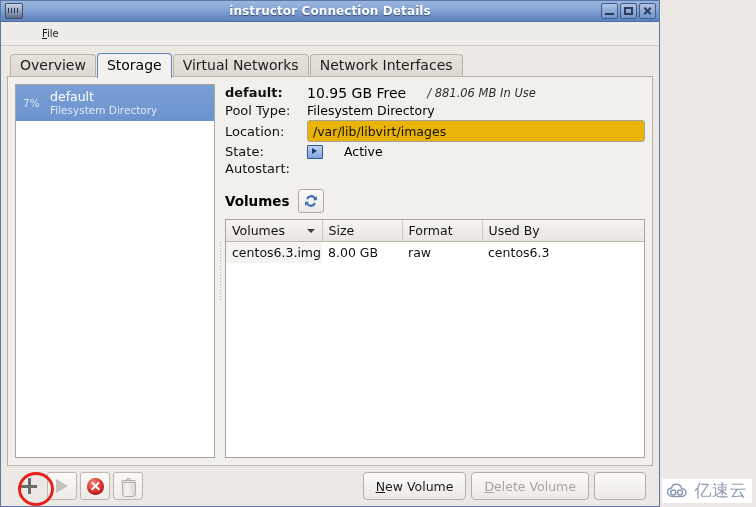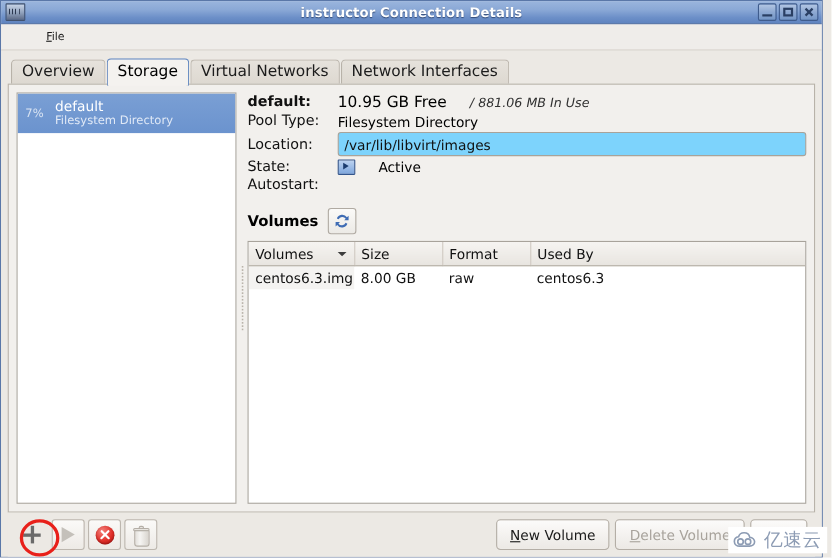--- a/index.html
+++ b/index.html
@@ -19,21 +19,21 @@
     height: 507px;
     overflow: hidden;
     background: #ece9e4;
     box-sizing: border-box;
   }
 
   
   .win-frame {
     position: absolute;
     left: 0; top: 0;
-    width: 748px;
+    width: 660px;
     height: 507px;
     border: 1px solid #5a77a8;
     box-sizing: border-box;
     background: #ece9e4;
     display: flex;
     flex-direction: column;
   }
 
   
   .titlebar {
@@ -277,21 +277,21 @@
     font-style: italic;
     font-size: 11.5px;
     color: #303030;
   }
   .loc-input {
     width: 100%;
     box-sizing: border-box;
     height: 22px;
     border: 1px solid #a8a39a;
     border-radius: 3px;
-    background: #7dd3fc;
+    background: #eab308;
     font-family: "DejaVu Sans", "Liberation Sans", sans-serif;
     font-size: 12.5px;
     padding: 0 5px;
     color: #111;
     outline: none;
   }
   .state-icon {
     width: 14px; height: 12px;
     border: 1px solid #33558c;
     border-radius: 1px;
@@ -530,21 +530,21 @@
   .btn .mn { text-decoration: underline; }
   .btn.disabled { color: #a8a39c; }
   .btn.blank { min-width: 52px; }
 
   
   .watermark {
     position: absolute;
     right: 4px;
     bottom: 4px;
     display: flex;
-    align-items: center;
+    align-items: flex-start;
     gap: 5px;
     background: #ffffff;
     padding: 3px 5px 3px 4px;
     z-index: 30;
   }
   .wm-cloud { display: block; }
   .wm-text {
     font-size: 17px;
     color: #8d9cb4;
     font-family: "DejaVu Sans", "Liberation Sans", sans-serif;

